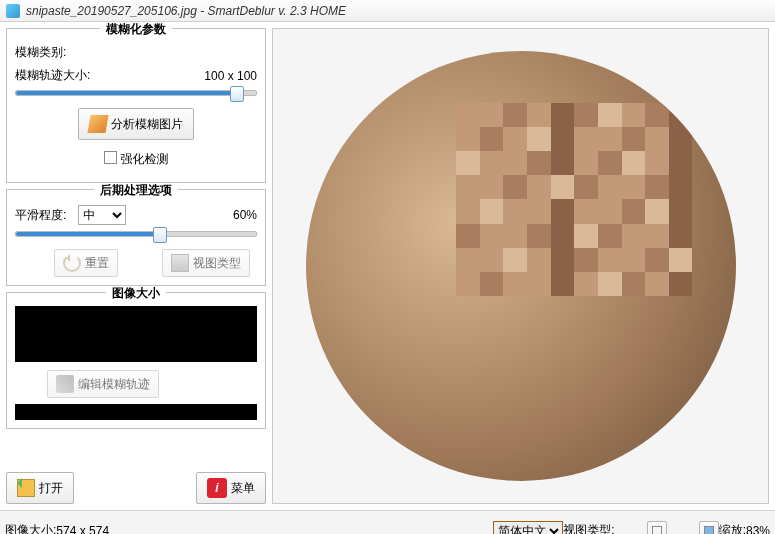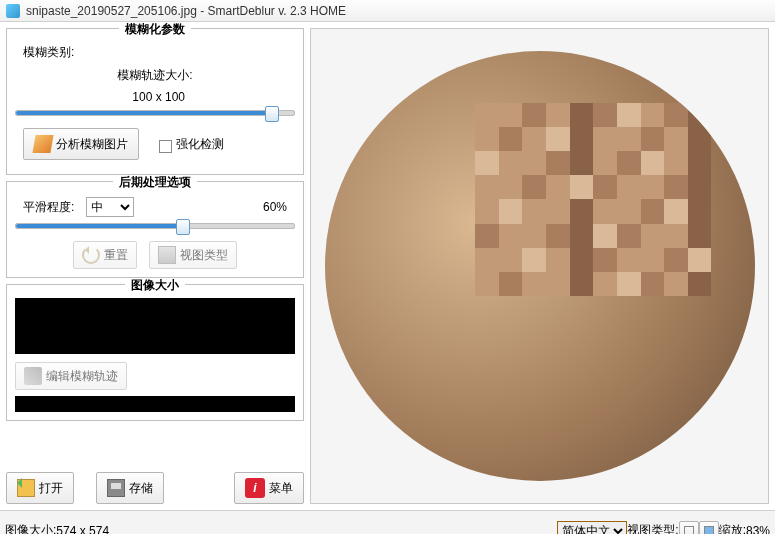--- a/index.html
+++ b/index.html
@@ -1,35 +1,35 @@
 <!DOCTYPE html>
 <html><head>
 <meta charset="utf-8">
 <style>
 * { box-sizing: border-box; margin: 0; padding: 0; font-family: "Microsoft YaHei", "SimSun", sans-serif; font-size: 12px; }
 body { background: #fff; width: 775px; height: 534px; overflow: hidden; }
 .titlebar { height: 22px; background: linear-gradient(#fdfdfd, #f0f0f0); border-bottom: 1px solid #d0d0d0; display: flex; align-items: center; padding: 0 6px; gap: 6px; }
 .titlebar .app-icon { width: 14px; height: 14px; background: linear-gradient(135deg,#6cf,#39c); border-radius: 2px; }
-.titlebar .title { color: #333; }
+.titlebar .title { color: #333; font-style: italic; }
 .content { display: flex; height: 488px; padding: 6px; gap: 6px; }
-.left { width: 298px; display: flex; flex-direction: column; gap: 6px; }
+.left { width: 260px; display: flex; flex-direction: column; gap: 6px; }
 .right { flex: 1; border: 1px solid #c8c8c8; background: #f5f5f5; display: flex; align-items: center; justify-content: center; }
 fieldset { border: 1px solid #c0c0c0; padding: 8px; position: relative; }
-.row { display: flex; align-items: center; gap: 6px; margin: 6px 8px; }
+.row { display: flex; align-items: center; gap: 6px; margin: 6px 0; }
 .label { white-space: nowrap; }
 select.wide { flex: 1; height: 22px; border: 1px solid #aaa; background: #f6f6f6; }
 .slider { flex: 1; height: 6px; background: #d8d8d8; border: 1px solid #bbb; position: relative; border-radius: 2px; }
 .slider .fill { position: absolute; left: 0; top: 0; bottom: 0; background: #3b8cd6; border-radius: 2px 0 0 2px; }
 .slider .thumb { position: absolute; top: -5px; width: 14px; height: 16px; background: linear-gradient(#fff,#d5e6f5); border: 1px solid #6a9bc8; border-radius: 2px; transform: translateX(-50%); }
 .slider-val { width: 60px; text-align: right; }
 .btn { display: inline-flex; align-items: center; gap: 4px; height: 32px; padding: 0 10px; border: 1px solid #b5b5b5; background: linear-gradient(#fdfdfd,#ececec); border-radius: 2px; cursor: pointer; }
-.btn.small { height: 28px; padding: 0 8px; }
+.btn.small { height: 28px; padding: 0 8px; margin-left: 32px; }
 .btn.disabled { opacity: 0.55; }
 .btn .bicon { width: 18px; height: 18px; display: inline-block; }
-.checkbox { display: flex; align-items: flex-end; gap: 4px; }
+.checkbox { display: flex; align-items: flex-start; gap: 4px; }
 .checkbox .box { width: 13px; height: 13px; border: 1px solid #888; background: #fff; }
 .smooth-select { width: 48px; height: 20px; border: 1px solid #aaa; background: #fff; }
 .btns-row { display: flex; gap: 12px; justify-content: center; }
 .kernel-preview { width: 100%; height: 56px; background: #000; margin-bottom: 8px; }
 .kernel-strip { width: 100%; height: 16px; background: #000; margin-top: 6px; }
 .bottom-btns { display: flex; gap: 22px; margin-top: auto; }
 .sq { width: 10px; height: 10px; border: 1px solid #888; display: inline-block; vertical-align: middle; }
 .sq.fill { background: #7ab6e8; }
 .statusbar { height: 40px; border-top: 1px solid #d0d0d0; background: #f4f4f4; display: flex; align-items: center; padding: 0 5px; }
 .statusbar .spacer { flex: 1; }
@@ -63,29 +63,29 @@
 </div>
 
 <div class="content">
   <div class="left">
 
     <fieldset>
       <div class="legend-wrap"><span>模糊化参数</span></div>
       <div class="row">
         <span class="label">模糊类别:</span>
       </div>
-      <div class="row" style="justify-content:space-between;flex-direction:column;">
+      <div class="row" style="justify-content:space-between;">
         <span class="label">模糊轨迹大小:</span>
         <span class="slider-val">100 x 100</span>
       </div>
       <div class="slider">
         <div class="fill" style="width:92%"></div>
         <div class="thumb" style="left:92%"></div>
       </div>
-      <div class="row" style="margin-top:12px; gap:20px;">
+      <div class="row" style="margin-top:12px; gap:11px;flex-direction:column;">
         <div class="btn">
           <span class="bicon ic-analyze"></span>
           <span>分析模糊图片</span>
         </div>
         <label class="checkbox">
           <span class="box"></span>
           <span>强化检测</span>
         </label>
       </div>
     </fieldset>
@@ -122,24 +122,20 @@
         <span class="bicon ic-pen"></span>
         <span>编辑模糊轨迹</span>
       </div>
       <div class="kernel-strip"></div>
     </fieldset>
 
     <div class="bottom-btns">
       <div class="btn">
         <span class="bicon ic-open"></span>
         <span>打开</span>
-      </div>
-      <div class="btn">
-        <span class="bicon ic-save"></span>
-        <span>存储</span>
       </div>
       <div style="flex:1"></div>
       <div class="btn">
         <span class="ic-menu">
             <span>i</span>
           </span>
         <span>菜单</span>
       </div>
     </div>
 

